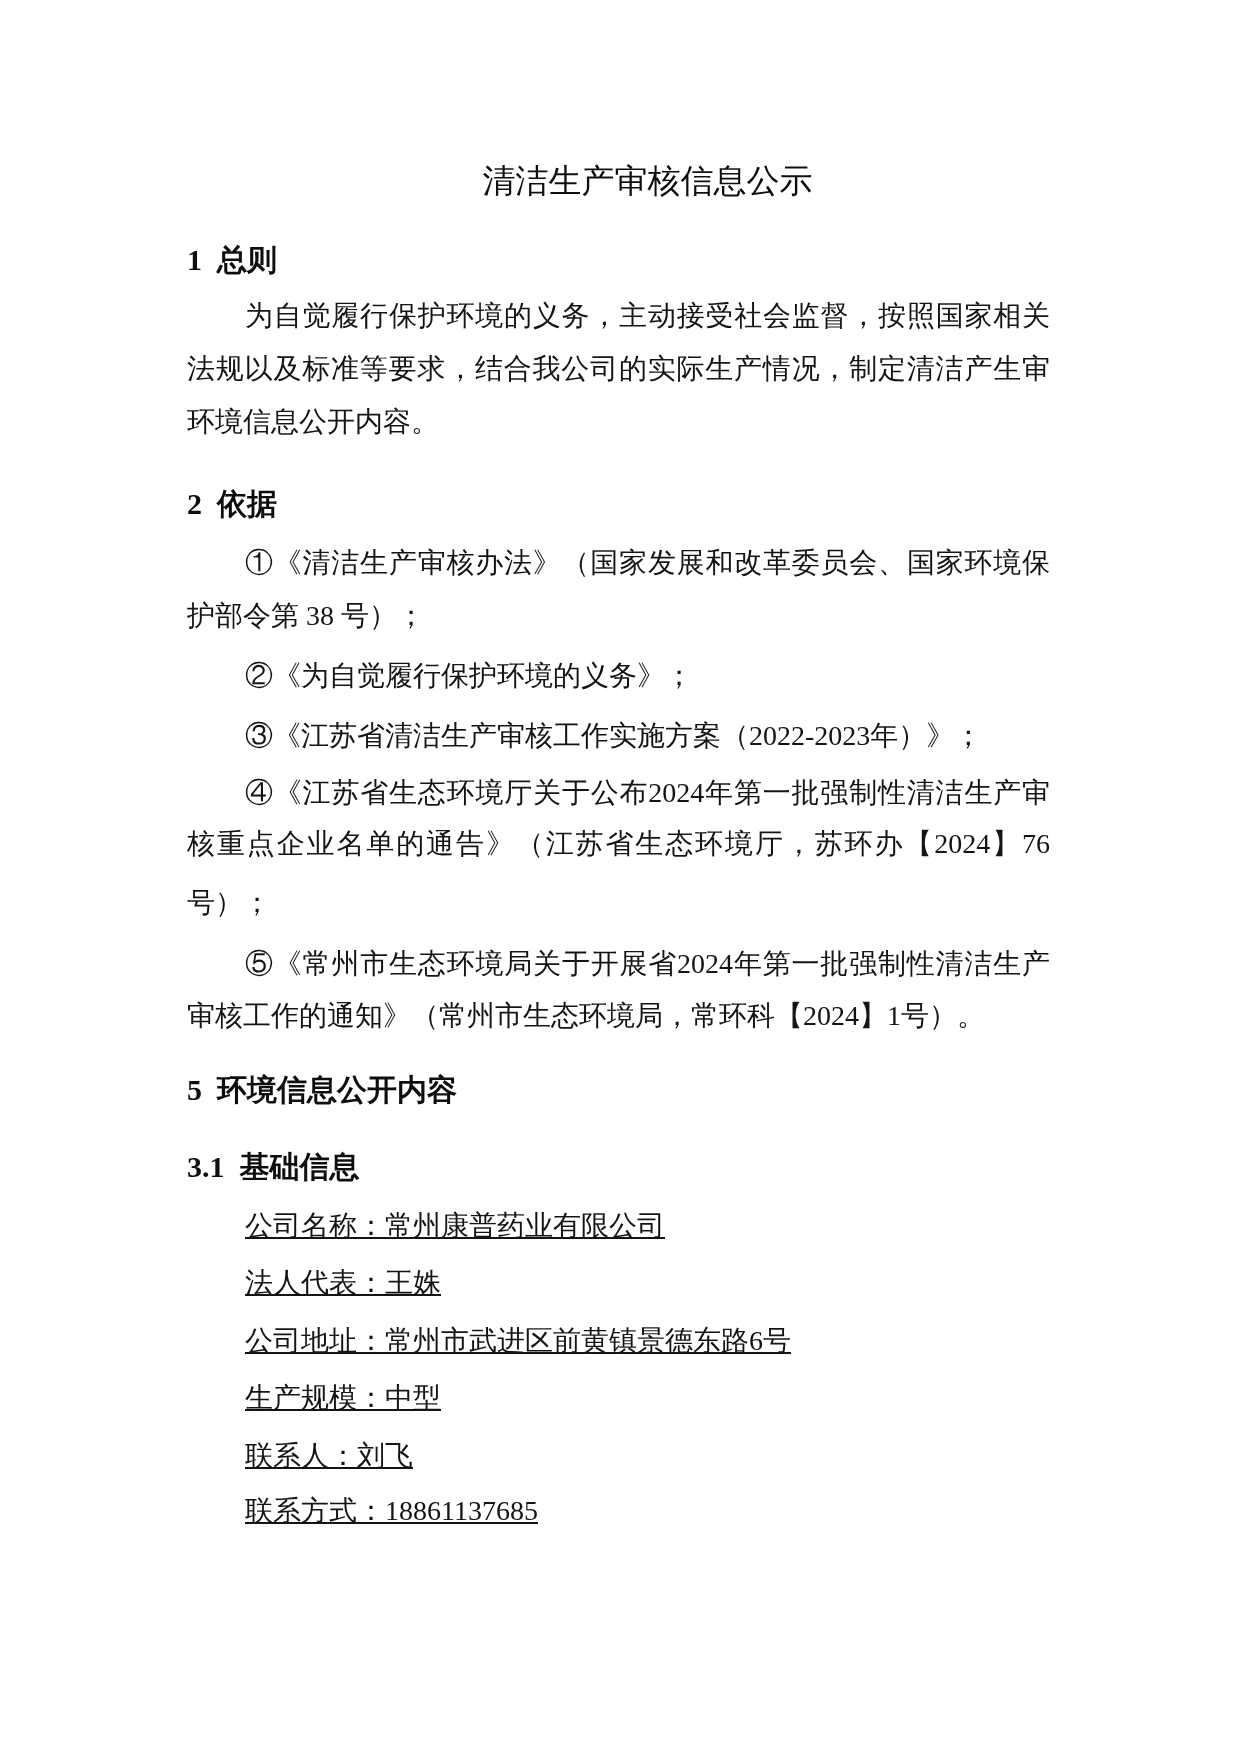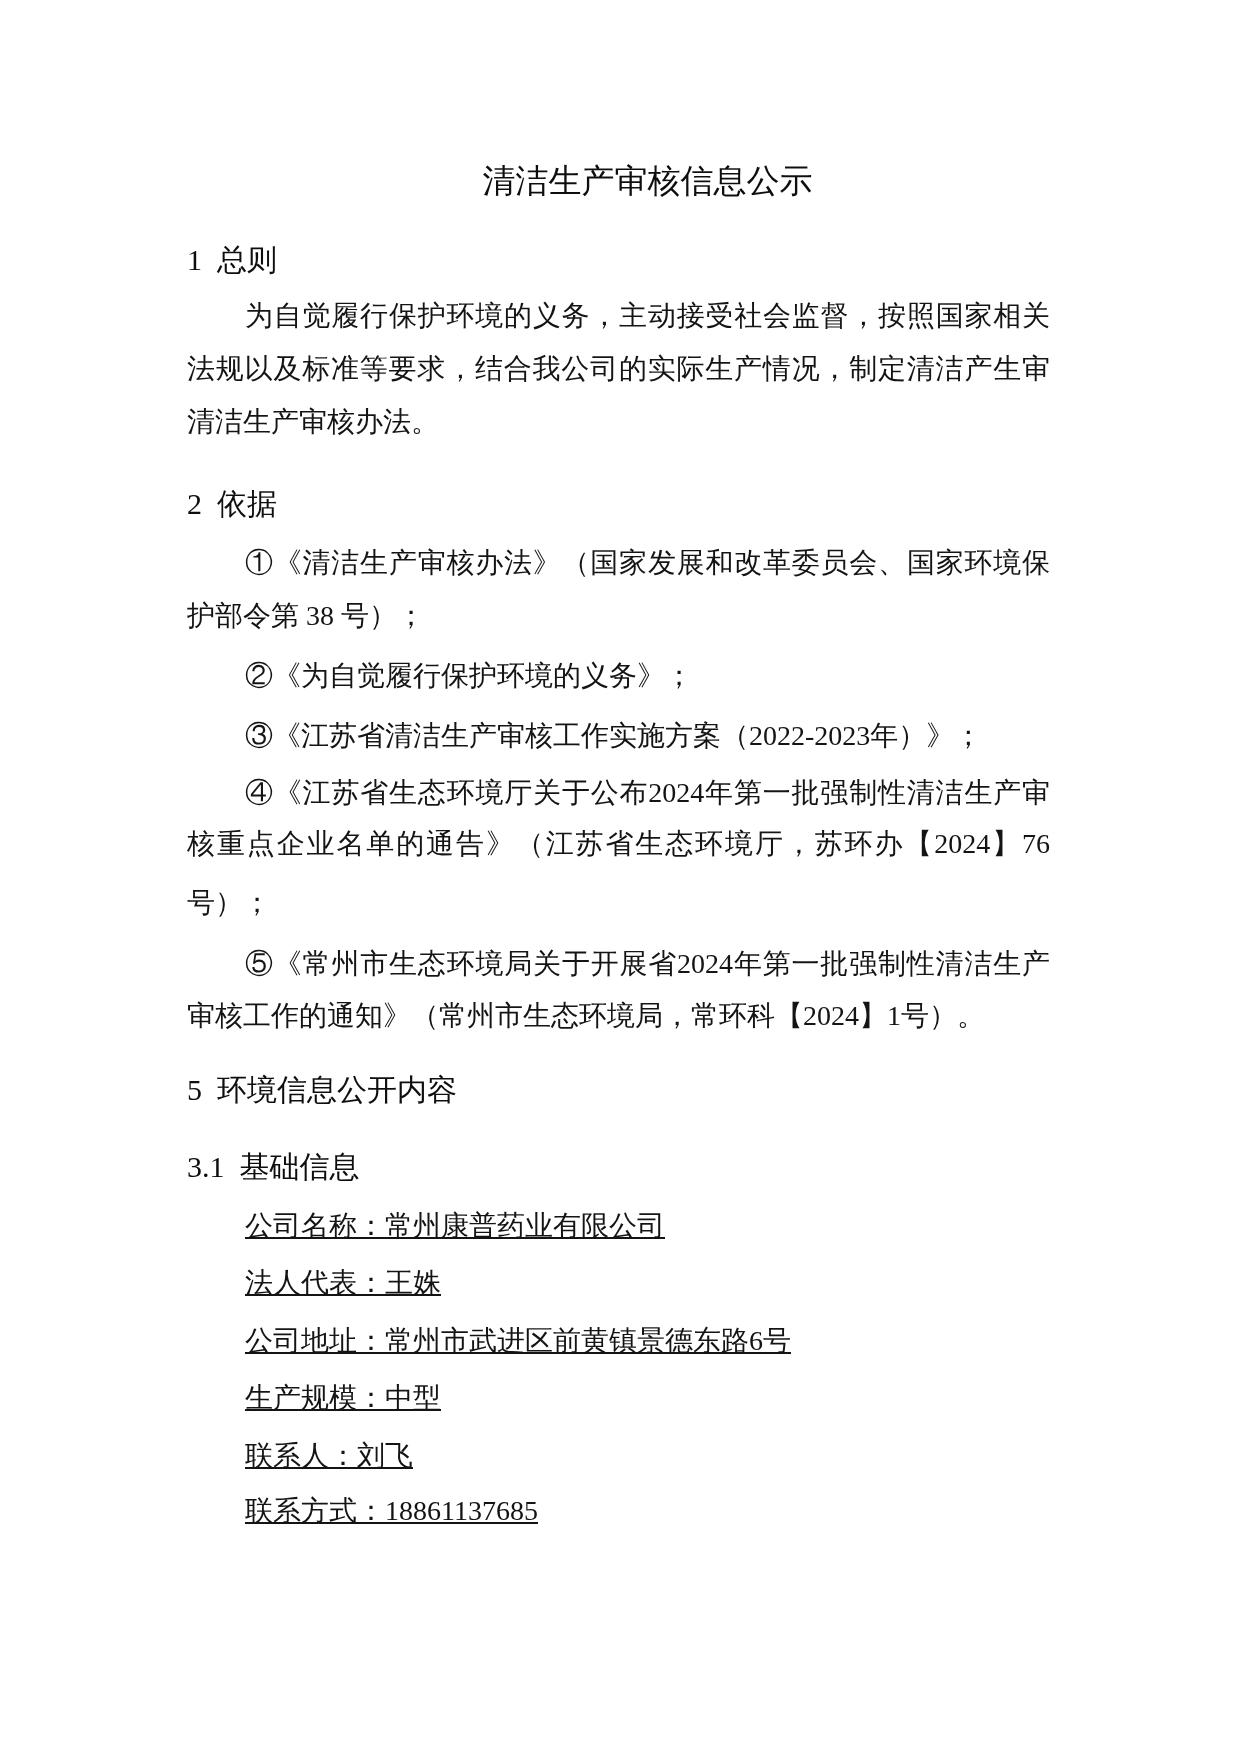--- a/index.html
+++ b/index.html
@@ -32,21 +32,21 @@
     text-align-last: justify;
     text-justify: inter-character;
   }
   .hd {
     position: absolute;
     left: 187px;
     width: 863px;
     font-size: 30px;
     line-height: 40px;
     height: 40px;
-    font-weight: normal;
+    font-weight: bold;
     white-space: pre;
     color: #0e0e0e;
   }
   .doc-title {
     position: absolute;
     left: 187px;
     width: 863px;
     font-size: 33px;
     line-height: 44px;
     height: 44px;
@@ -62,21 +62,21 @@
 <body>
 
 <div class="page">
 
   <div class="doc-title" style="top:159px">清洁生产审核信息公示</div>
 
   <div class="hd" style="top:240px">1  总则</div>
 
   <div class="ln just" style="top:350px">法规以及标准等要求，结合我公司的实际生产情况，制定清洁产生审</div>
   <div class="ln indent just" style="top:297px">为自觉履行保护环境的义务，主动接受社会监督，按照国家相关</div>
-  <div class="ln" style="top:403px">清洁生产审核办法。</div>
+  <div class="ln" style="top:403px">环境信息公开内容。</div>
 
   <div class="hd" style="top:484px">2  依据</div>
 
   <div class="ln indent just" style="top:544px">①《清洁生产审核办法》（国家发展和改革委员会、国家环境保</div>
   <div class="ln" style="top:597px">护部令第 38 号）；</div>
 
   <div class="ln indent" style="top:657px">②《为自觉履行保护环境的义务》；</div>
 
   <div class="ln indent" style="top:717px">③《江苏省清洁生产审核工作实施方案（2022-2023年）》；</div>
 

